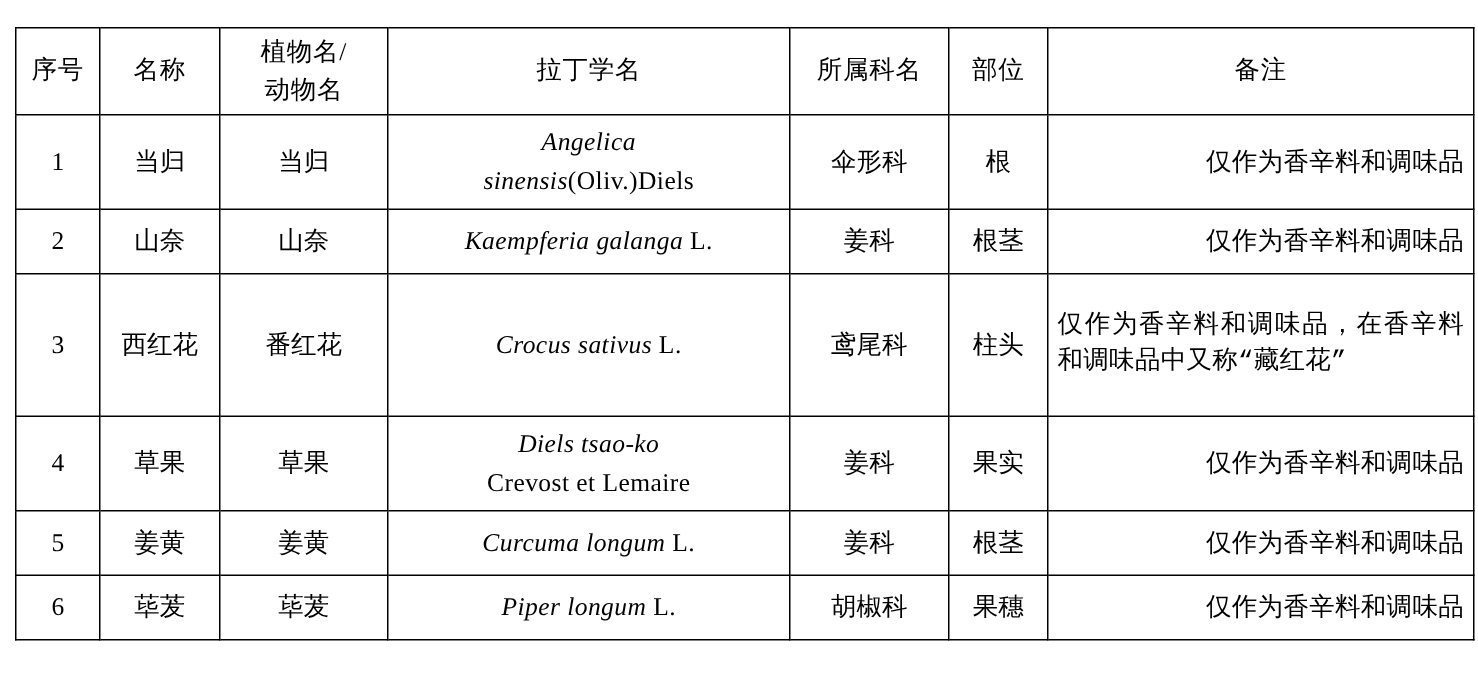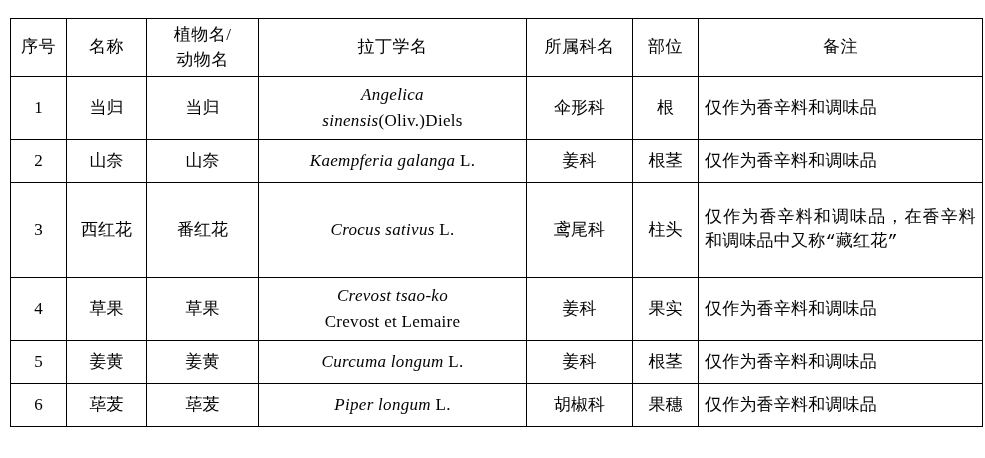--- a/index.html
+++ b/index.html
@@ -60,21 +60,21 @@
     text-align: center;
     font-style: italic;
     font-size: 17px;
     padding-left: 8px;
     letter-spacing: 0.3px;
   }
   td.latin .auth {
     font-style: normal;
   }
   td.remark {
-    text-align: left;
+    text-align: right;
     padding-left: 8px;
     letter-spacing: 0.2px;
   }
   td.remark.justify {
     text-align: justify;
     text-justify: inter-ideograph;
     font-family: Liberation Mono, monospace;
   }
   .row-tall td { height: 54px; }
   .row-reg td { height: 34px; }
@@ -143,21 +143,21 @@
         <td class="family">鸢尾科</td>
         <td class="part">柱头</td>
         <td class="remark justify">仅作为香辛料和调味品，在香辛料和调味品中又称“藏红花”</td>
       </tr>
 
       <tr class="row-tall">
         <td class="num">4</td>
         <td class="name">草果</td>
         <td class="bio">草果</td>
         <td class="latin">
-          <span class="latin-line">Crevost tsao-ko</span>
+          <span class="latin-line">Diels tsao-ko</span>
           <span class="latin-line second auth">Crevost et Lemaire</span>
         </td>
         <td class="family">姜科</td>
         <td class="part">果实</td>
         <td class="remark">仅作为香辛料和调味品</td>
       </tr>
 
       <tr class="row-reg">
         <td class="num">5</td>
         <td class="name">姜黄</td>

